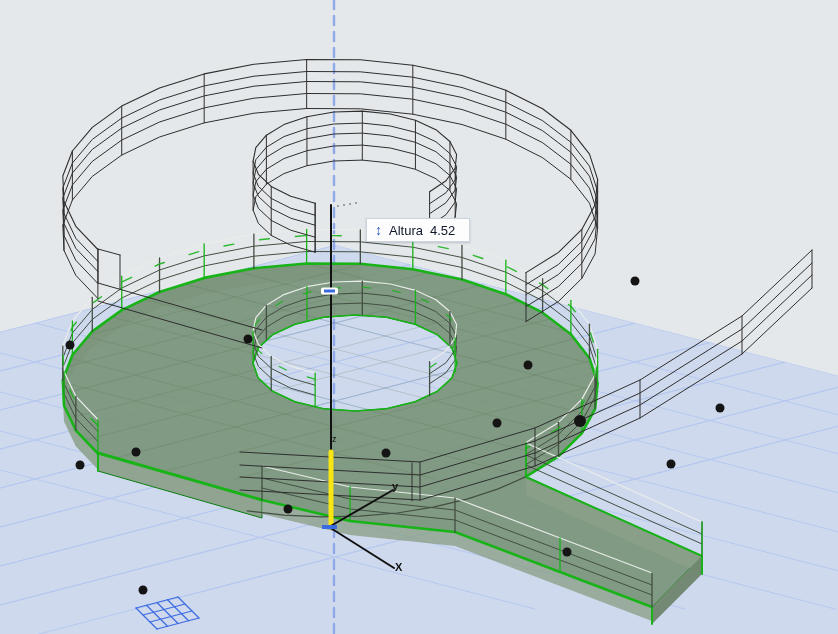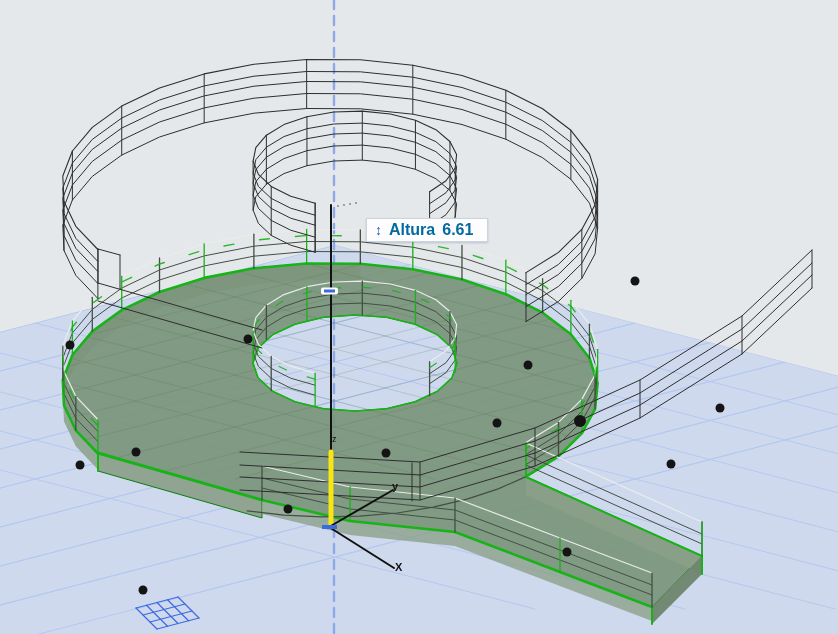--- a/index.html
+++ b/index.html
@@ -4,21 +4,21 @@
 <style>
   html,body{margin:0;padding:0;background:#e5e8ea;}
   #viewport{position:relative;width:838px;height:634px;overflow:hidden;
     font-family:"Liberation Sans",sans-serif;}
   #scene{position:absolute;left:0;top:0;}
   .overlay{position:absolute;}
   #tooltip{left:366px;top:218px;height:22px;display:flex;align-items:center;gap:7px;
     padding:0 14px 0 8px;background:#fdfdfe;border:1px solid #ccd4de;
     box-shadow:0 1px 2px rgba(60,80,120,.25);white-space:nowrap;}
   #tooltip .arr{color:#2d5cc6;font-size:14px;font-weight:bold;line-height:1;}
-  #tooltip .lbl,#tooltip .val{color:#0369a1;font-size:16px;font-weight:bold;}
+  #tooltip .lbl,#tooltip .val{color:#0f172a;font-size:13px;font-weight:normal;}
   .axlab{position:absolute;color:#111;font-size:11px;font-weight:bold;}
   #zlab{font-size:9px;font-weight:normal;}
 </style>
 </head>
 <body>
 
 <div id="viewport">
   <svg id="scene" width="838" height="634">
       <rect x="0" y="0" width="838" height="634" fill="#e5e8ea"></rect>
       <g>
@@ -278,19 +278,19 @@
         <path d="M 146.5,605.25 L 167.5,626.25" fill="none" stroke="#3b6be0" stroke-width="1.2" stroke-linejoin="round" stroke-linecap="round"></path>
         <path d="M 157,602.5 L 178,623.5" fill="none" stroke="#3b6be0" stroke-width="1.2" stroke-linejoin="round" stroke-linecap="round"></path>
         <path d="M 167.5,599.75 L 188.5,620.75" fill="none" stroke="#3b6be0" stroke-width="1.2" stroke-linejoin="round" stroke-linecap="round"></path>
         <path d="M 178,597 L 199,618" fill="none" stroke="#3b6be0" stroke-width="1.2" stroke-linejoin="round" stroke-linecap="round"></path>
       </g>
     </svg>
 
   <div id="tooltip" class="overlay">
     <span class="arr">↕</span>
     <span class="lbl">Altura</span>
-    <span class="val">6.61</span>
+    <span class="val">4.52</span>
   </div>
 
   <div class="axlab" style="left:395px;top:561px">X</div>
   <div class="axlab" style="left:392px;top:480px">y</div>
   <div class="axlab" id="zlab" style="left:332px;top:434px">z</div>
 </div>
 
 </body></html>

